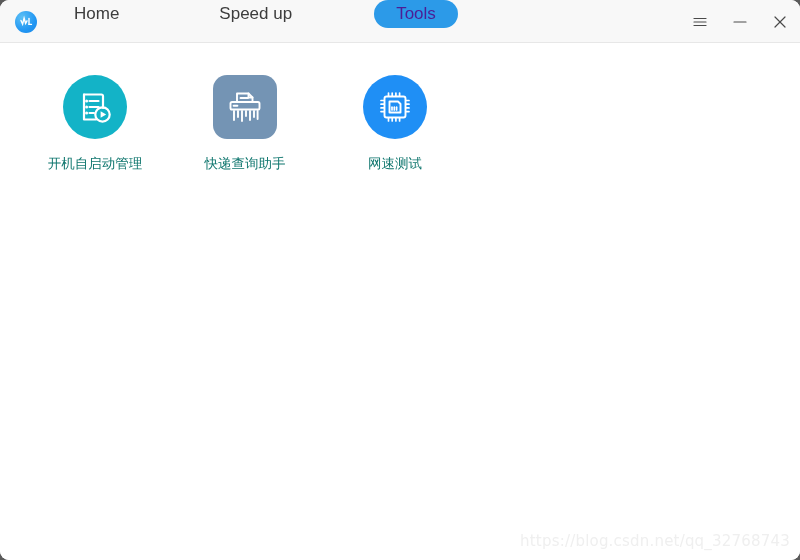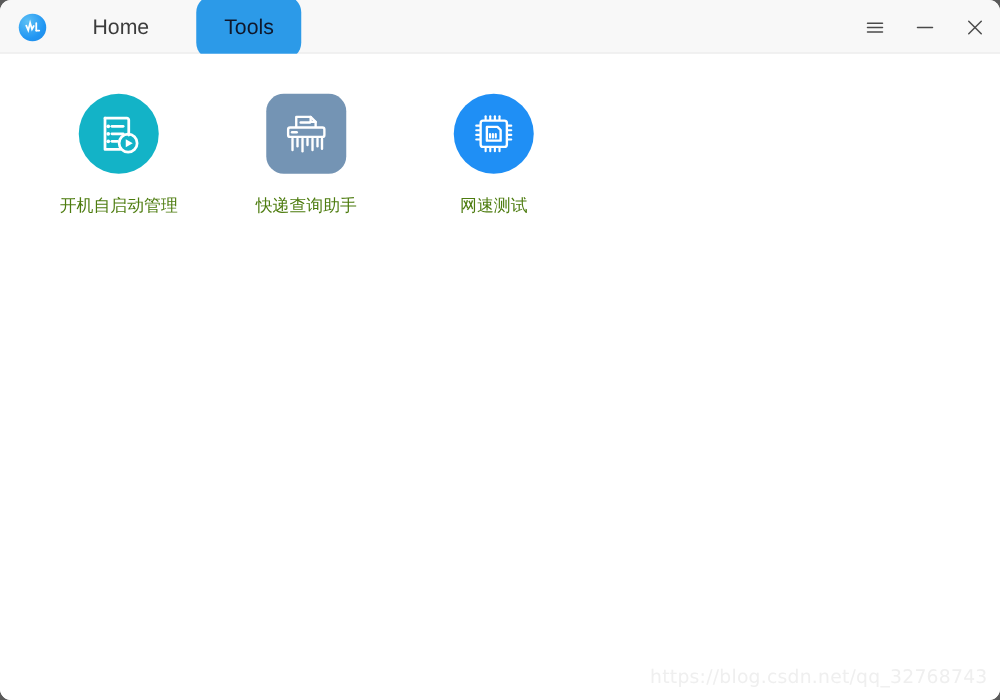--- a/index.html
+++ b/index.html
@@ -48,41 +48,42 @@
     background: radial-gradient(circle at 32% 28%, #5cc0f5 0%, #2196f3 62%, #1e88e5 100%);
   }
   .app-logo svg { display: block; }
 
   .navbar {
     position: absolute;
     left: 60px;
     top: 0;
     height: 43px;
     display: flex;
-    align-items: center;
+    align-items: flex-start;
+    gap: 48px;
   }
 
   .nav-item {
     font-size: 17px;
     color: #3c3c3c;
     padding: 0 14px;
     margin-right: 20px;
     line-height: 28px;
     height: 28px;
     display: flex;
     align-items: center;
     border-radius: 14px;
     cursor: pointer;
     white-space: nowrap;
   }
   .nav-item.first { margin-right: 24px; }
   .nav-item.active {
     background: #2c9ae8;
-    color: #0f172a;
-    padding: 12px 22px;
+    color: #4c1d95;
+    padding: 0 22px;
   }
 
   .window-controls {
     position: absolute;
     right: 0;
     top: 0;
     height: 43px;
     display: flex;
     align-items: center;
   }
@@ -137,24 +138,24 @@
     align-items: center;
     justify-content: center;
     margin-bottom: 18px;
   }
   .tool-icon.circle  { border-radius: 50%; }
   .tool-icon.rounded { border-radius: 14px; }
   .tool-icon svg { display: block; }
 
   .tool-label {
     font-size: 13.5px;
-    color: #4d7c0f;
+    color: #0f766e;
     text-align: center;
     line-height: 1.2;
-    font-family: Liberation Serif, serif;
+    font-family: Liberation Mono, monospace;
   }
 
   
   .watermark {
     position: absolute;
     right: 10px;
     bottom: 10px;
     font-size: 15px;
     color: #efefef;
     letter-spacing: 0.2px;
@@ -176,20 +177,23 @@
           <path d="M6 9.5 L7.6 13.2 L9.1 7.2 L10.6 12.4 L12 9.8"></path>
           <path d="M14 7.4 L14 13.4"></path>
           <path d="M14 13.4 L16.4 13.4"></path>
         </g>
       </svg>
     </div>
 
     <div class="navbar">
       <div class="nav-item first">
         <span>Home</span>
+      </div>
+      <div class="nav-item">
+        <span>Speed up</span>
       </div>
       <div class="nav-item active">
         <span>Tools</span>
       </div>
     </div>
 
     <div class="window-controls">
       <div class="wc-btn">
         <span>
           <svg width="16" height="14" viewBox="0 0 16 14">

